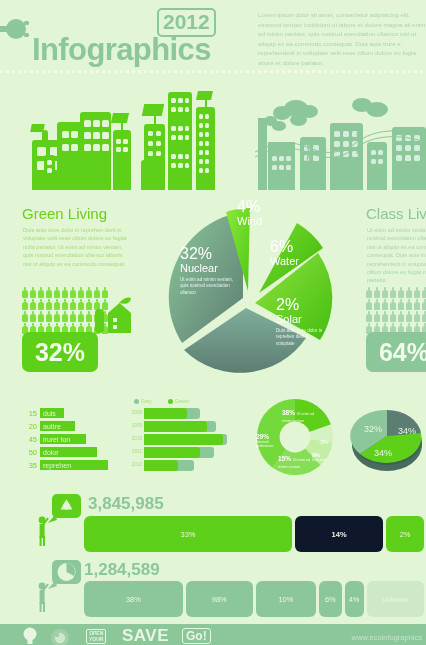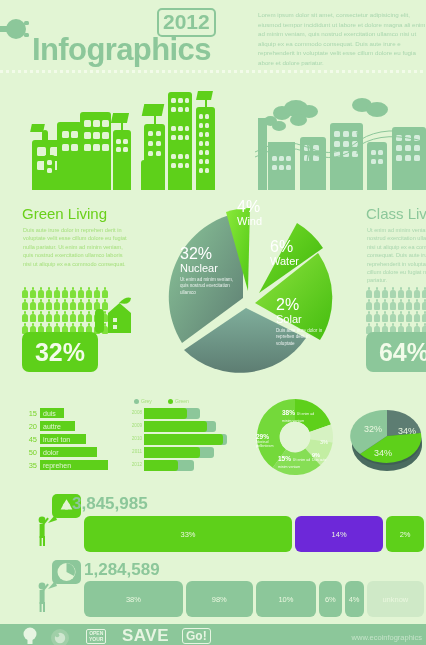--- a/index.html
+++ b/index.html
@@ -792,24 +792,24 @@
         <path d="M0 -8 L4.5 -0.5 L1.5 -0.5 L1.5 3 L-1.5 3 L-1.5 -0.5 L-4.5 -0.5 Z" transform="rotate(0)"></path>
         <path d="M0 -8 L4.5 -0.5 L1.5 -0.5 L1.5 3 L-1.5 3 L-1.5 -0.5 L-4.5 -0.5 Z" transform="rotate(120)"></path>
         <path d="M0 -8 L4.5 -0.5 L1.5 -0.5 L1.5 3 L-1.5 3 L-1.5 -0.5 L-4.5 -0.5 Z" transform="rotate(240)"></path>
       </g>
       <circle cx="9" cy="26" r="3.4" fill="#5ed01a"></circle>
       <rect x="6.6" y="30" width="5" height="14" fill="#5ed01a"></rect>
       <rect x="6.6" y="42" width="2" height="10" fill="#5ed01a"></rect>
       <rect x="10" y="42" width="2" height="10" fill="#5ed01a"></rect>
       <rect x="11" y="23" width="2" height="10" fill="#5ed01a" transform="rotate(38 12 28)"></rect>
     </svg>
-    <div class="big-num" style="left:72px;top:494px;color:#8cc79a;">3,845,985</div>
+    <div class="big-num" style="left:88px;top:494px;color:#8cc79a;">3,845,985</div>
     <div id="segrow0" style="position:absolute;left:84px;top:516px;width:340px;height:36px;display:flex;gap:3px;">
         <div class="seg" style="flex: 33 0 0px; background: rgb(94, 208, 26);">33%</div>
-        <div class="seg" style="flex: 14 0 0px; background: #6d28d9;">14%</div>
+        <div class="seg" style="flex: 14 0 0px; background: #0f172a; font-weight: bold;">14%</div>
         <div class="seg" style="flex: 6 0 0px; background: rgb(94, 208, 26);">2%</div>
       </div>
   </div>
 
   <div>
     <svg style="position:absolute;left:33px;top:560px;width:48px;height:52px;" viewBox="0 0 48 52">
       <rect x="19" y="0" width="29" height="24" rx="5" fill="#8cc79a"></rect>
       <path d="M22 21 L15 29 L24 26 Z" fill="#8cc79a"></path>
       <circle cx="33.5" cy="12" r="9" fill="#e2f5d4"></circle>
       <path d="M33.5 12 L33.5 3 A9 9 0 0 1 41 16 Z" fill="#8cc79a"></path>

